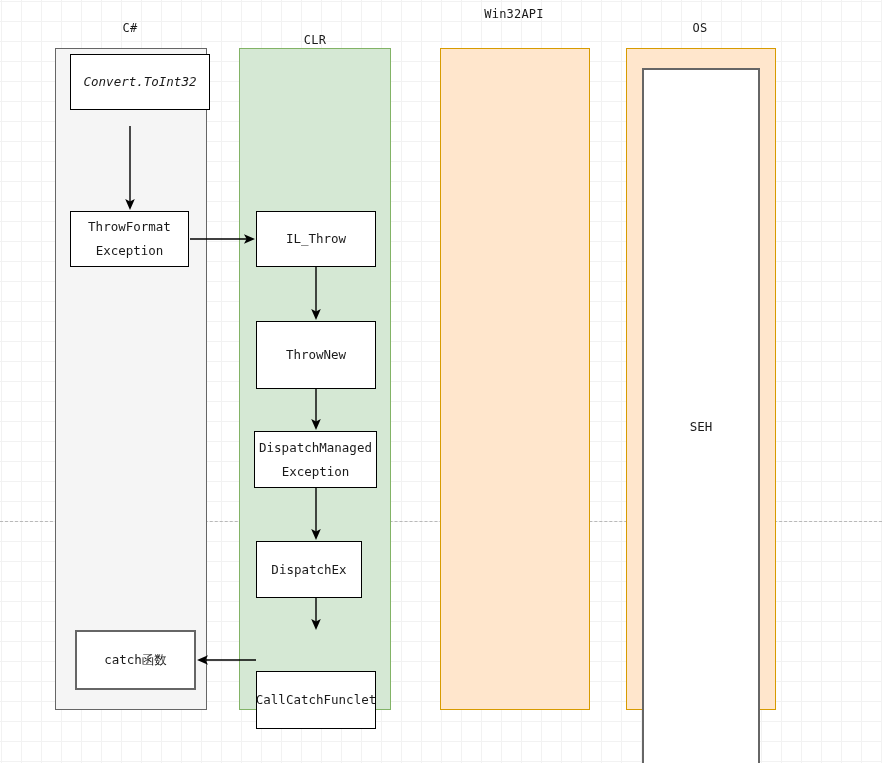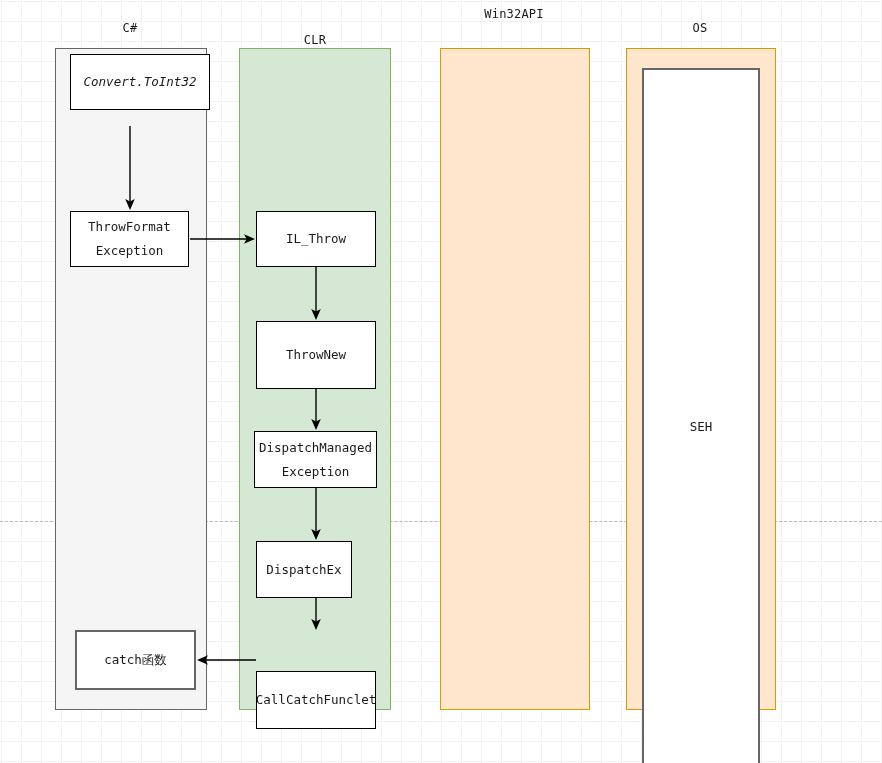--- a/index.html
+++ b/index.html
@@ -185,21 +185,21 @@
 
   <div class="node" style="left:256px; top:321px; width:120px; height:68px;">
     <span>ThrowNew</span>
   </div>
 
   <div class="node" style="left:254px; top:431px; width:123px; height:57px;">
     <span>DispatchManaged</span>
     <span>Exception</span>
   </div>
 
-  <div class="node" style="left:256px; top:541px; width:96px; height:57px;">
+  <div class="node" style="left:256px; top:541px; width:106px; height:57px;">
     <span>DispatchEx</span>
   </div>
 
   <div class="node" style="left:256px; top:631px; width:120px; height:58px;margin-top:40px;">
     <span>CallCatchFunclet</span>
   </div>
 
 </div>
 
 </body></html>

